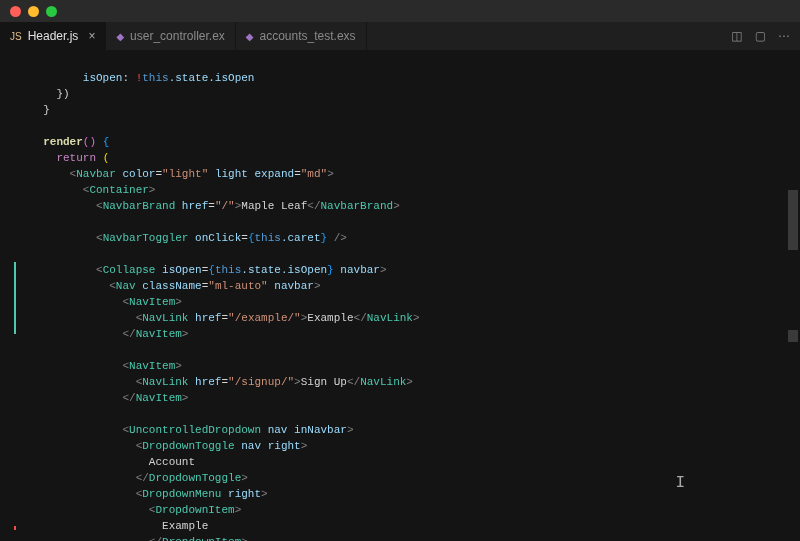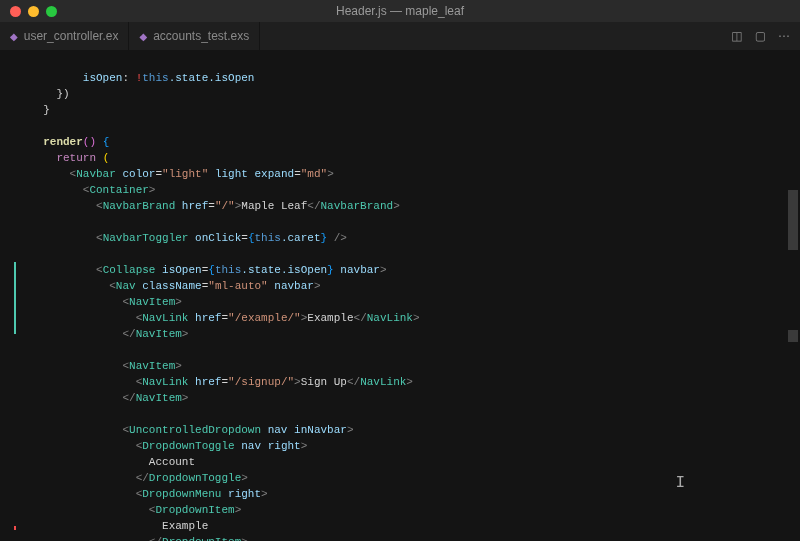--- a/index.html
+++ b/index.html
@@ -122,24 +122,28 @@
   </style>
 </head>
 <body>
 
 <div class="titlebar">
   <div class="traffic-lights">
     <div class="traffic-light tl-red"></div>
     <div class="traffic-light tl-yellow"></div>
     <div class="traffic-light tl-green"></div>
   </div>
-  <div class="title">Header.js — maple_leaf</div>
 </div>
 
 <div class="tabbar">
+  <div class="tab active">
+    <span class="tab-icon" style="color:#e2c08d">JS</span>
+    <span>Header.js</span>
+    <span class="tab-close">×</span>
+  </div>
   <div class="tab">
     <span class="tab-icon" style="color:#a074c4">◆</span>
     <span>user_controller.ex</span>
   </div>
   <div class="tab">
     <span class="tab-icon" style="color:#a074c4">◆</span>
     <span>accounts_test.exs</span>
   </div>
   <div class="tabbar-right">
     <span>◫</span>

